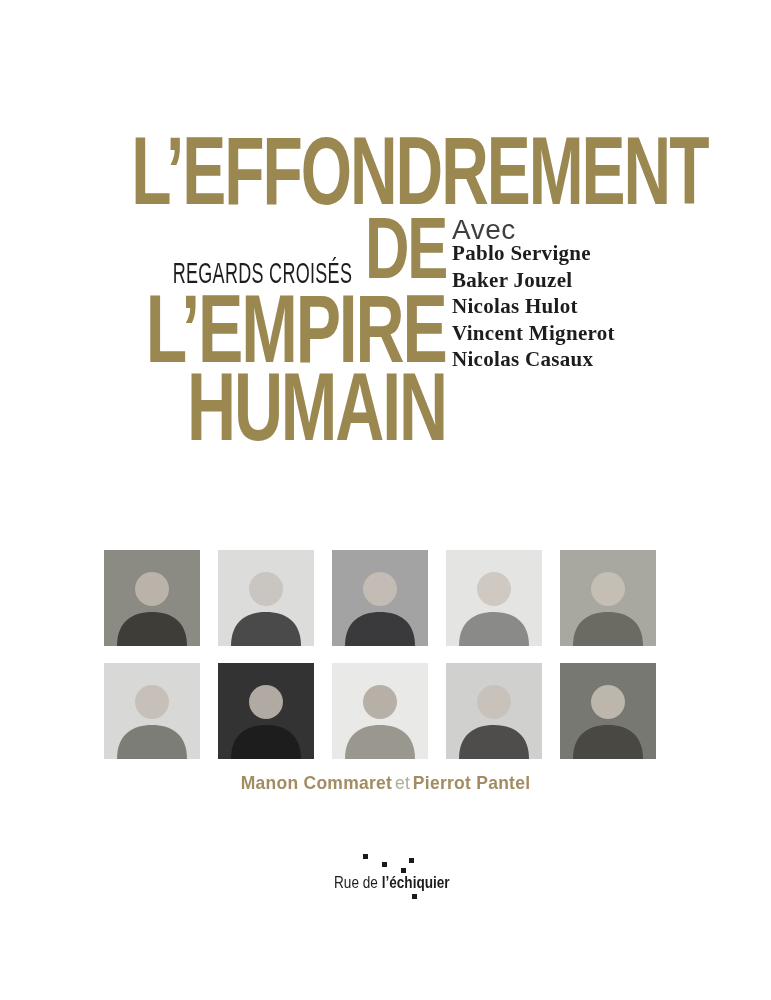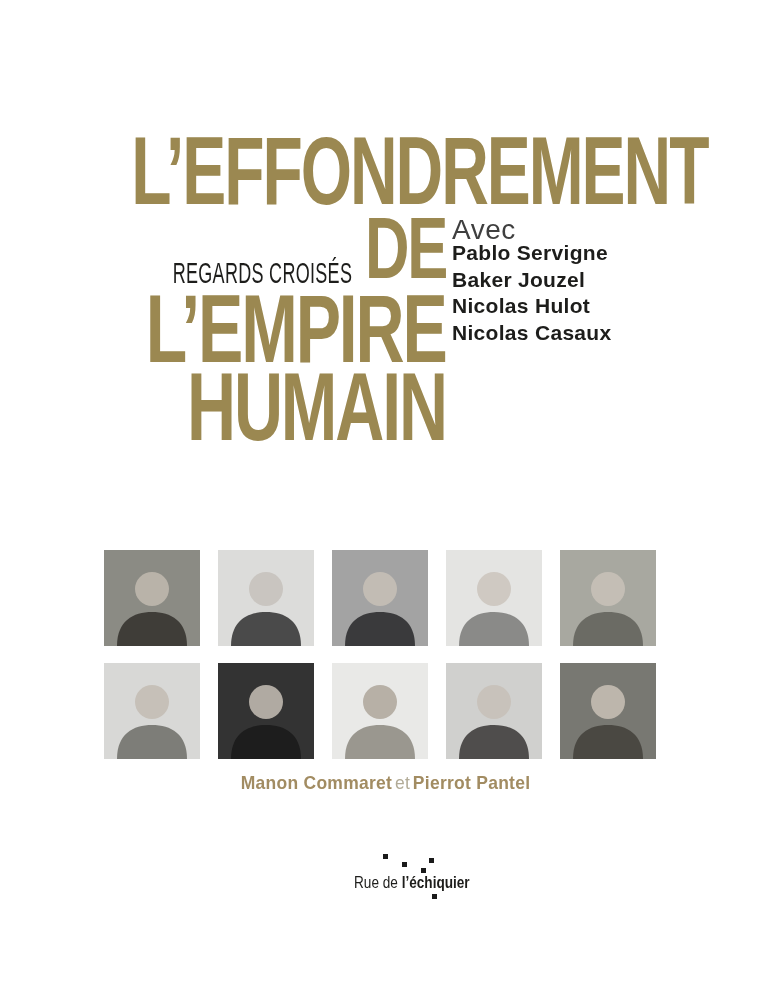--- a/index.html
+++ b/index.html
@@ -22,39 +22,39 @@
     transform:scaleX(.60);transform-origin:100% 50%;
   }
   
   #with-label{
     position:absolute;left:452px;top:214px;font-size:28px;font-weight:400;
     color:#3f3f3f;letter-spacing:.5px;
   }
   #contributors{position:absolute;left:452px;top:240px;}
   .contributor{
     font-size:21px;font-weight:700;color:var(--ink,#1d1d1b);
-    line-height:26.6px;letter-spacing:.3px;white-space:nowrap;
+    line-height:26.6px;letter-spacing:.3px;white-space:nowrap;font-family:Liberation Serif, serif;
   }
   
   #portrait-grid{
     position:absolute;left:104px;top:550px;
     display:grid;grid-template-columns:repeat(5,96px);grid-auto-rows:96px;
     column-gap:18px;row-gap:17px;
   }
   .portrait{width:96px;height:96px;overflow:hidden;}
   .portrait svg{display:block;}
   
   #author-line{
     position:absolute;top:772px;left:0;width:100%;text-align:center;
     font-size:19px;font-weight:700;color:var(--author-gold,#a28c62);
     letter-spacing:.3px;transform:scaleX(.92);white-space:nowrap;
   }
   #author-line .conj{font-weight:400;color:var(--conj,#b2ab97);padding:0 3px;}
   
-  #publisher-logo{position:absolute;left:340px;top:845px;width:140px;height:62px;}
+  #publisher-logo{position:absolute;left:320px;top:845px;width:140px;height:62px;}
   .logo-square{position:absolute;width:5px;height:5px;background:#1a1a1a;}
   .logo-square.s1{left:43px;top:9px;}
   .logo-square.s2{left:62px;top:17px;}
   .logo-square.s3{left:81px;top:23px;}
   .logo-square.s4{left:89px;top:13px;}
   .logo-square.s5{left:92px;top:49px;}
   #publisher-text{
     position:absolute;top:28px;left:0;width:100%;text-align:center;
     font-size:17px;color:var(--ink,#1d1d1b);transform:scaleX(.80);white-space:nowrap;
   }
@@ -71,20 +71,21 @@
   <div id="title-line4" class="title-line">HUMAIN</div>
 
   <div id="subtitle">REGARDS CROISÉS</div>
 
   <div id="with-label">Avec</div>
 
   <div id="contributors">
       <div class="contributor">Pablo Servigne</div>
       <div class="contributor">Baker Jouzel</div>
       <div class="contributor">Nicolas Hulot</div>
+      <div class="contributor">Vincent Mignerot</div>
       <div class="contributor">Nicolas Casaux</div>
     </div>
 
   <div id="portrait-grid">
       <div class="portrait">
         <svg width="96" height="96" viewBox="0 0 96 96">
           <rect width="96" height="96" fill="#8b8b84"></rect>
           <circle cx="48" cy="39" r="17" fill="#b9b3a9"></circle>
           <path d="M13 96 C13 71 29 62 48 62 C67 62 83 71 83 96 Z" fill="#3f3d38"></path>
         </svg>

